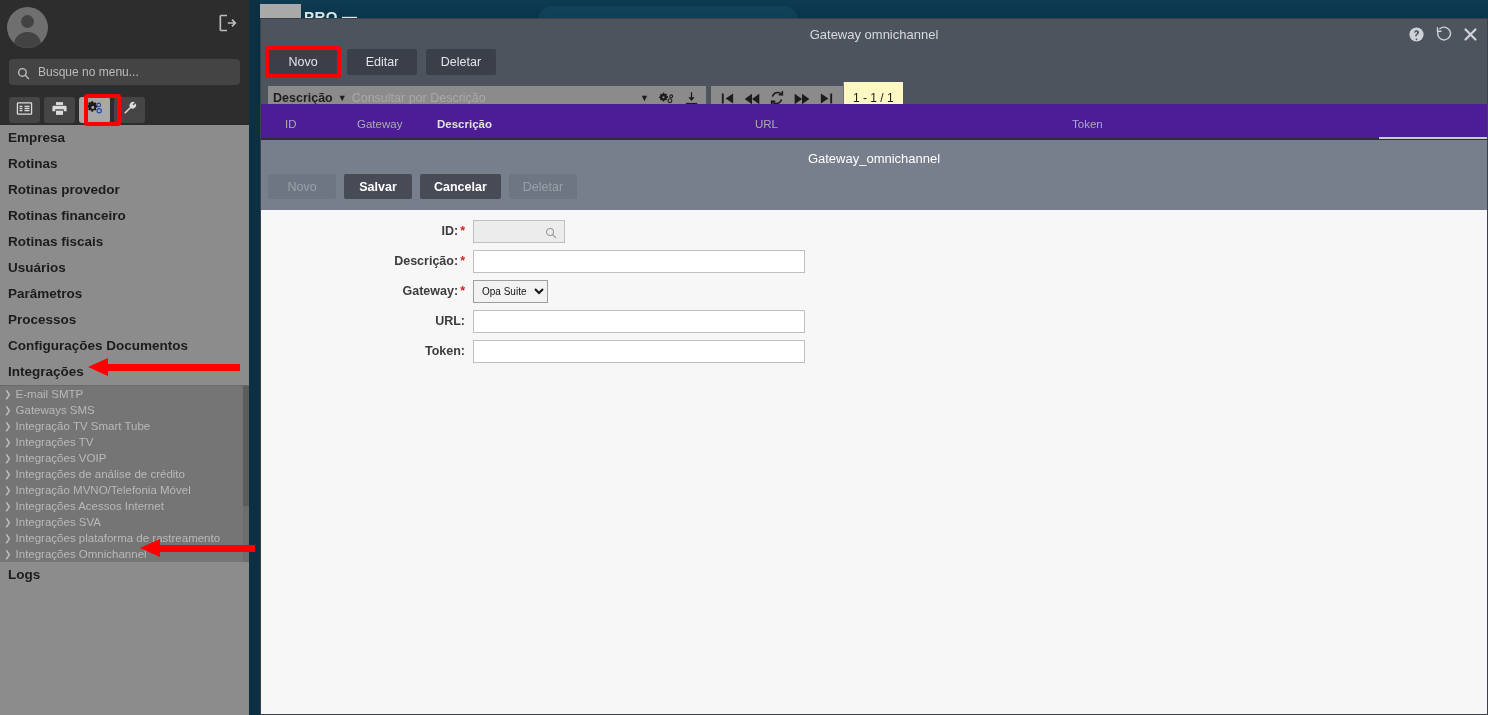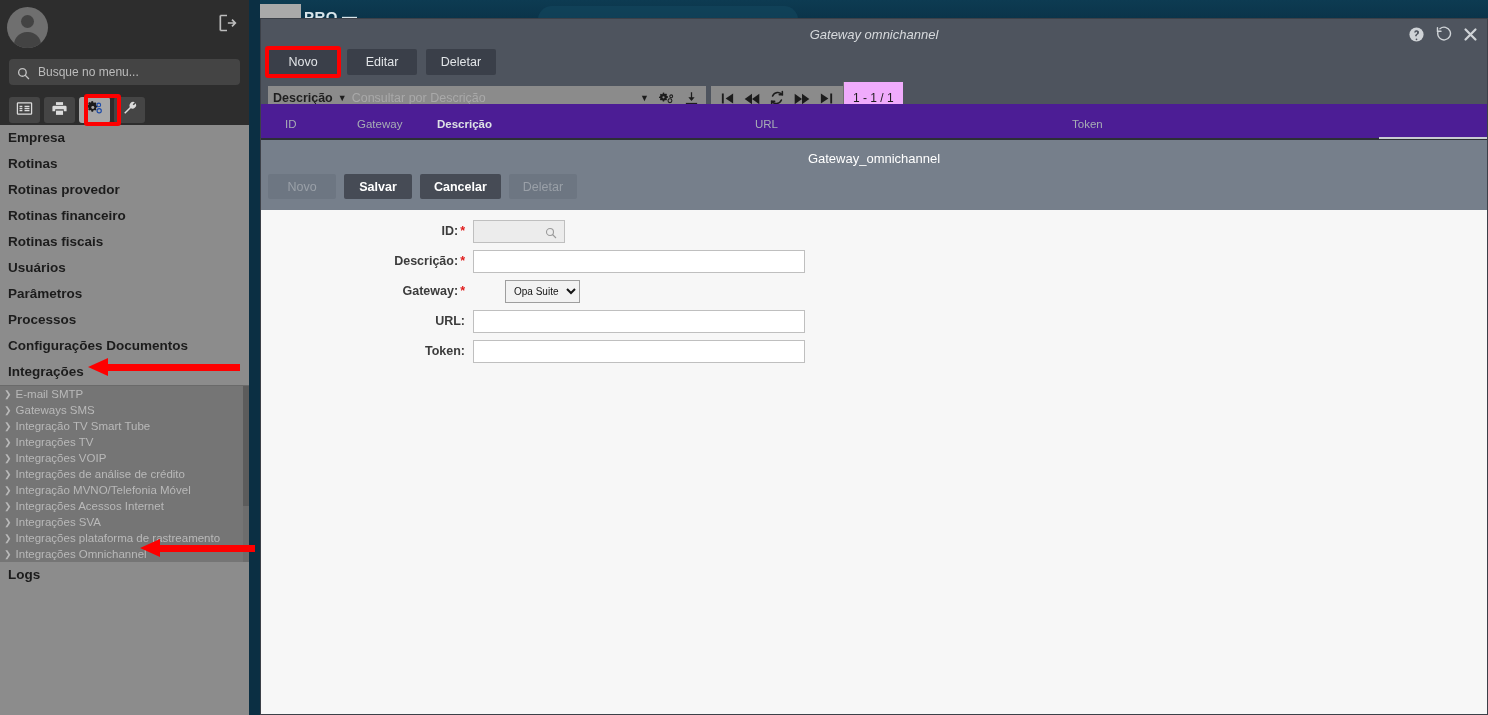--- a/index.html
+++ b/index.html
@@ -122,21 +122,21 @@
     border-right: 20px solid #fe0000;
   }
 
   
   .modal {
     position: absolute; left: 260px; top: 18px; width: 1228px; height: 697px;
     background: #4e545e; border: 1px solid #3c4048;
   }
   .modal-title {
     position: absolute; left: 0; right: 0; top: 8px;
-    text-align: center; font-size: 13px; color: #d7dadd; font-style: italic;
+    text-align: center; font-size: 13px; color: #d7dadd;
   }
   .modal-ctrls {
     position: absolute; right: 8px; top: 7px;
     display: flex; gap: 10px; align-items: center; color: #cfd3d7;
   }
   .modal-ctrls .ic { width: 17px; height: 17px; display:block; }
 
   .toolbar { position: absolute; left: 7px; top: 30px; display: flex; gap: 9px; }
   .tb-btn {
     height: 26px; min-width: 70px; padding: 0 14px;
@@ -160,21 +160,21 @@
     width: 108px; height: 24px; background: #8b8b8b;
     display: flex; align-items: center; justify-content: flex-end; gap: 10px;
     padding-right: 7px;
   }
   .fb-tail .ic, .fb-nav .ic { color: #1c1c1c; display: block; }
   .fb-nav {
     margin-left: 5px; height: 24px; background: #8b8b8b;
     display: flex; align-items: center; gap: 9px; padding: 0 9px;
   }
   .fb-count {
-    height: 24px; background: #f0abfc; border-left: 1px solid #6f6f6f;
+    height: 24px; background: #fef9c3; border-left: 1px solid #6f6f6f;
     display: flex; align-items: center; padding: 16px 9px;
     font-size: 12px; color: #1c1c1c;
   }
   .fb-tip {
     position: absolute; left: 326px; top: 91px;
     width: 0; height: 0;
     border-left: 7px solid transparent; border-right: 7px solid transparent;
     border-top: 7px solid #8b8b8b;
   }
 
@@ -518,21 +518,21 @@
                 </svg>
             </span>
           </span>
         </div>
 
         <div class="frow" style="top:36px;">
           <span class="flabel"><span>Descrição:</span><span class="req">*</span></span>
           <span class="finput" style="width:332px;"></span>
         </div>
 
-        <div class="frow" style="top:66px;gap:32px;">
+        <div class="frow" style="top:66px;">
           <span class="flabel"><span>Gateway:</span><span class="req">*</span></span>
           <select class="fselect">
             <option>Opa Suite</option>
           </select>
         </div>
 
         <div class="frow" style="top:96px;justify-content:center;">
           <span class="flabel">URL:</span>
           <span class="finput" style="width:332px;"></span>
         </div>

